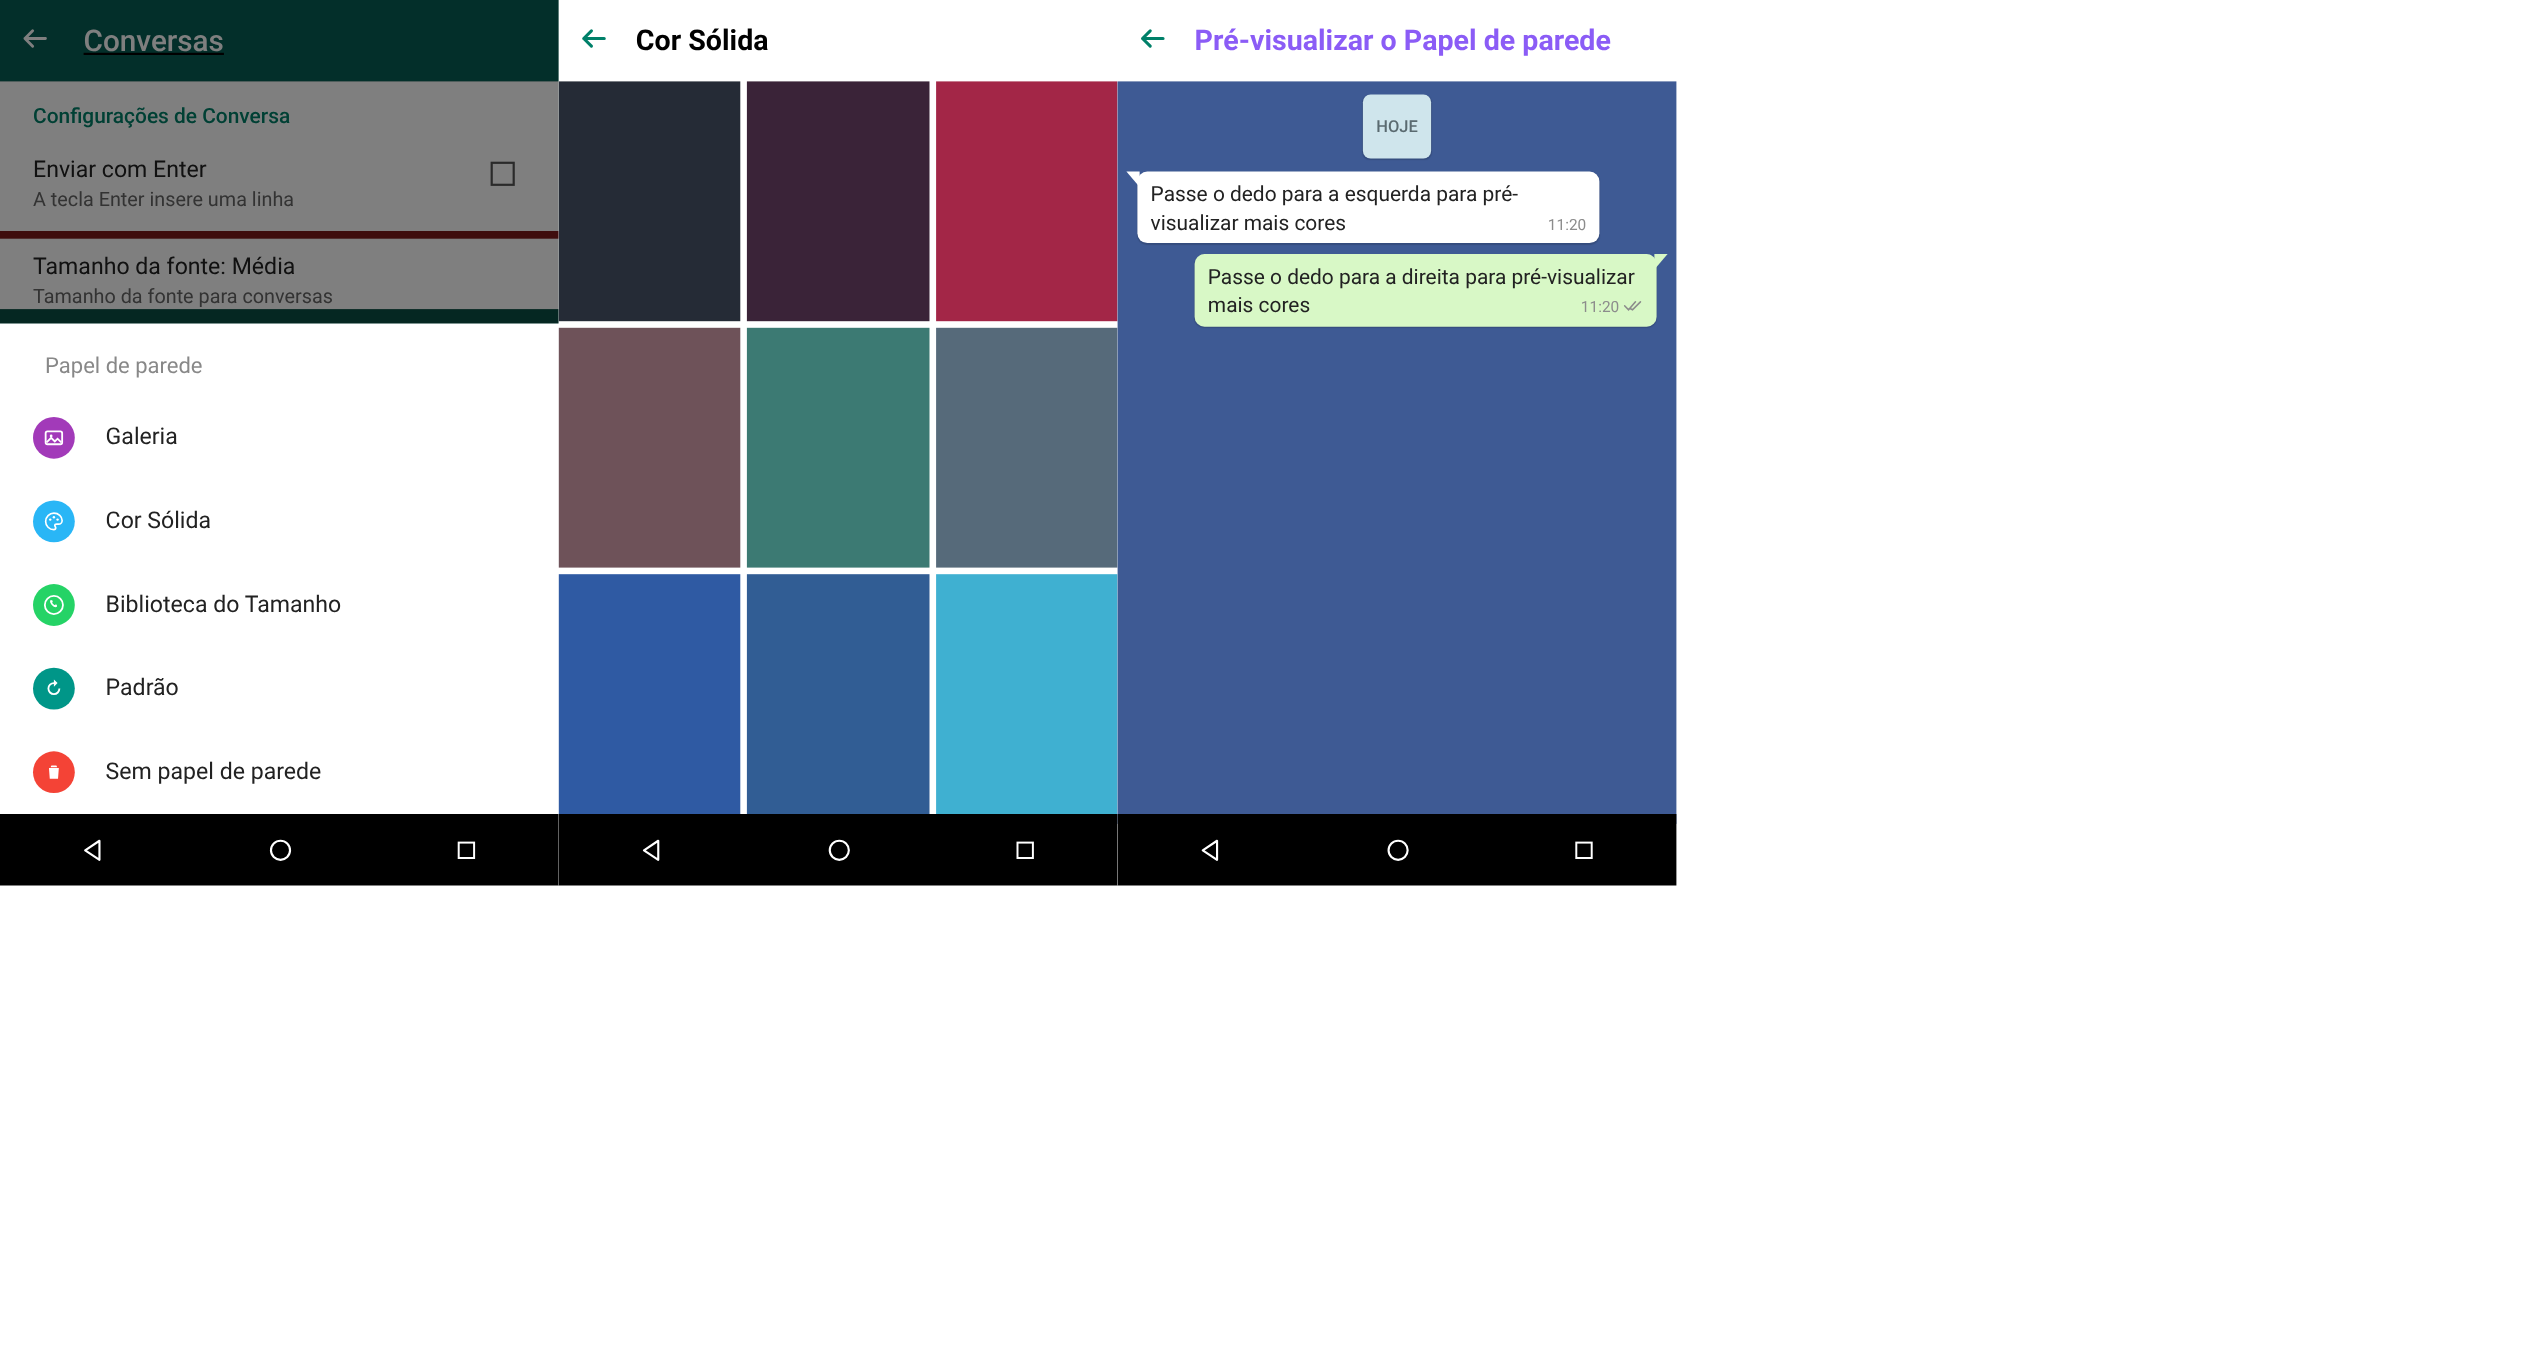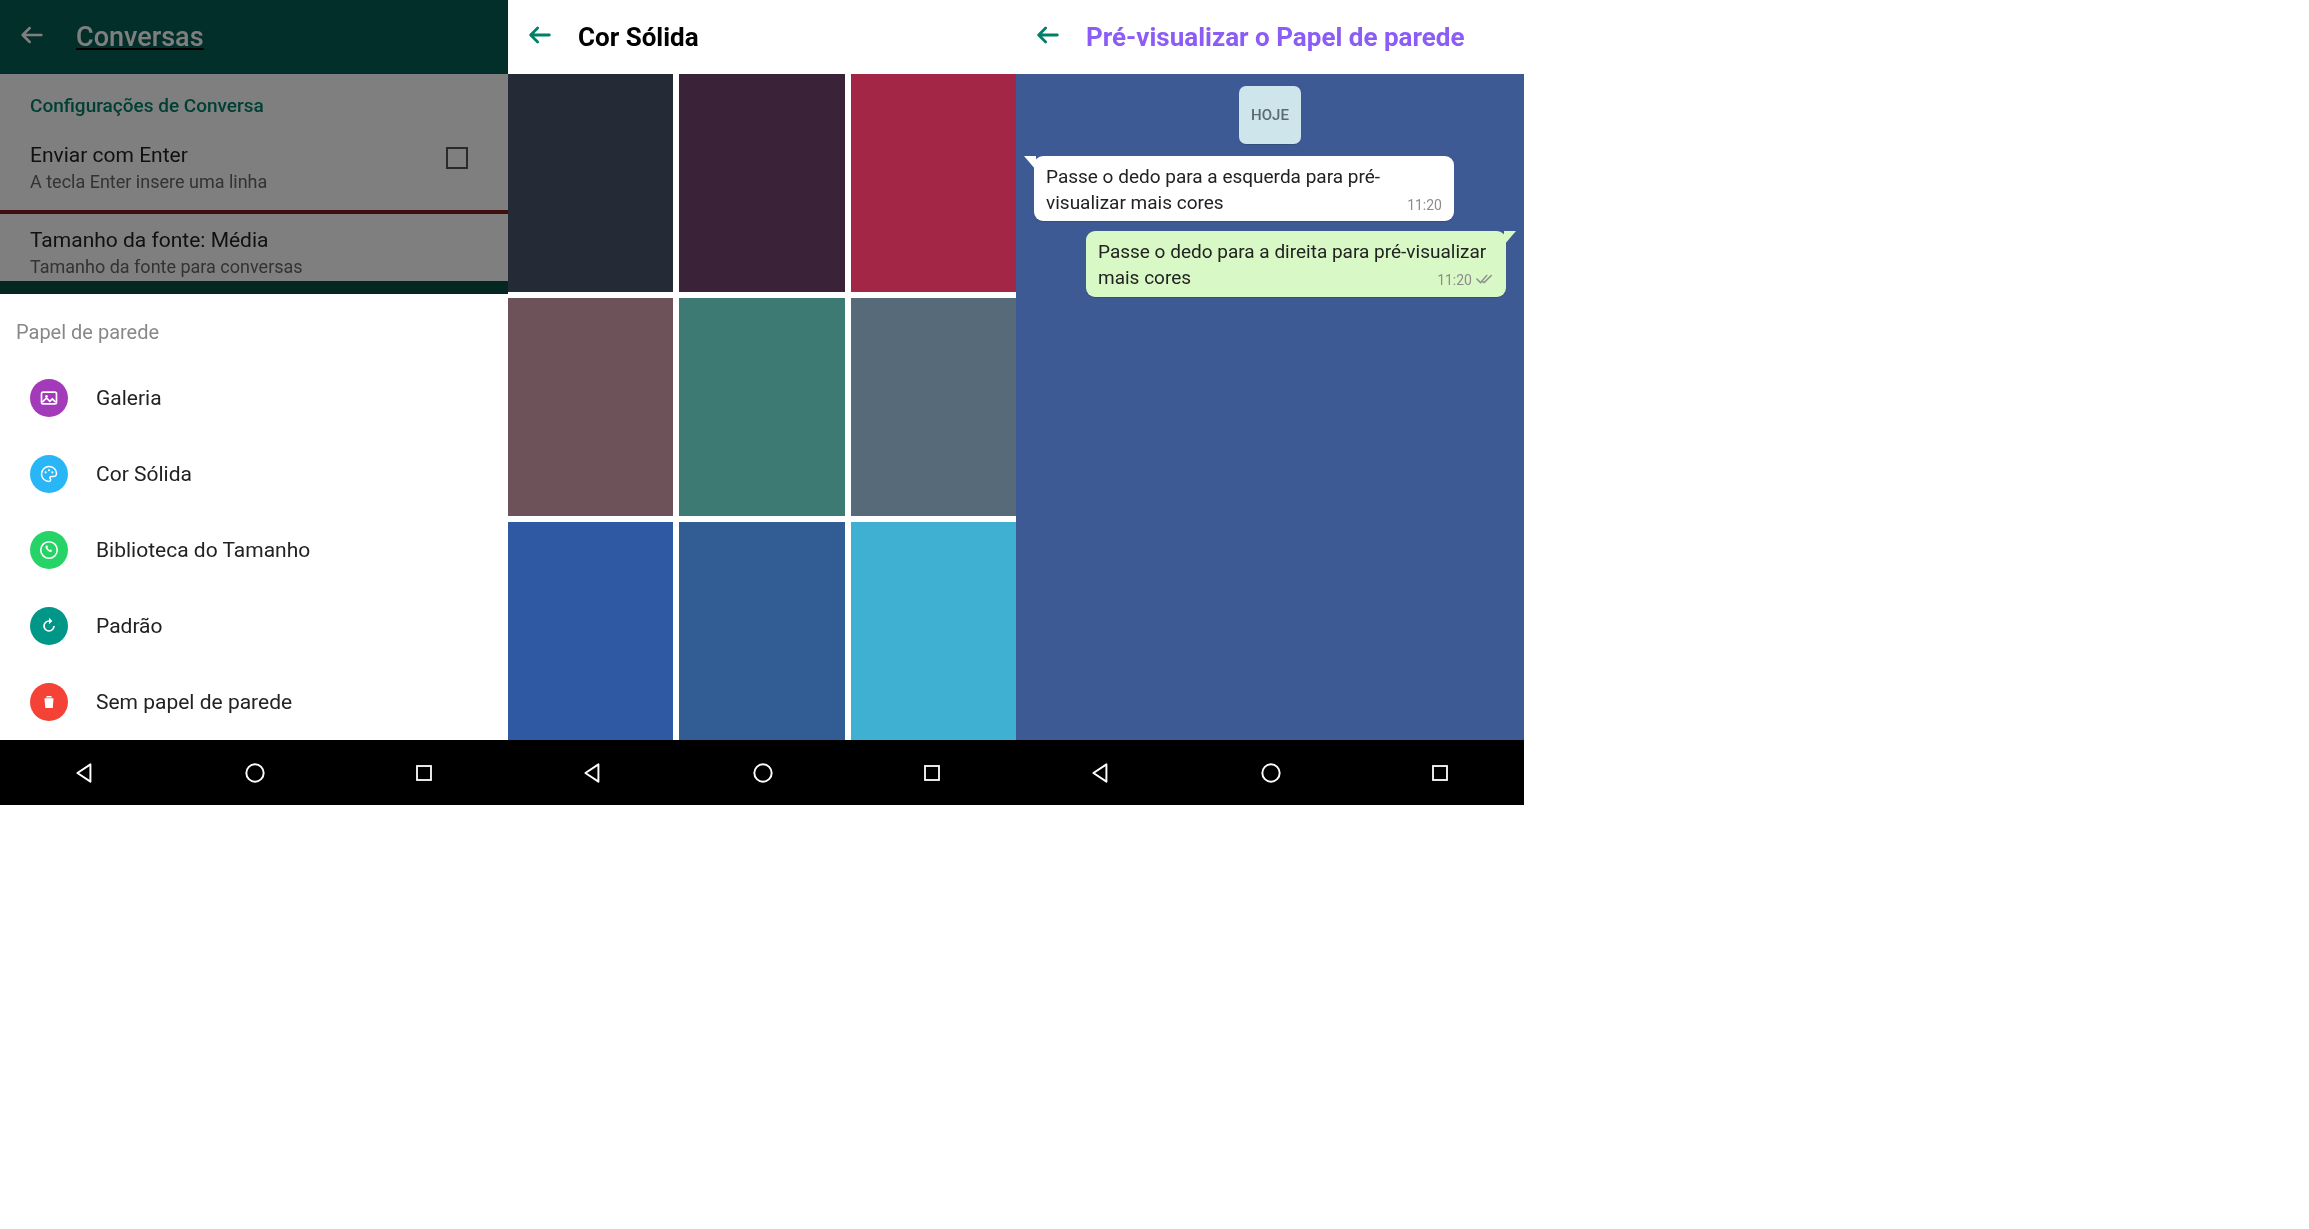--- a/index.html
+++ b/index.html
@@ -64,21 +64,21 @@
     height: 207px;
   }
   .p1-section-label {
     color: #008069;
     font-size: 19px;
     font-weight: 500;
     padding: 20px 30px 12px;
   }
   .p1-setting {
     padding: 14px 30px 18px;
-    border-bottom: 4px solid #7f1d1d;
+    border-bottom: 7px solid #7f1d1d;
     position: relative;
   }
   .p1-setting-title {
     font-size: 21px;
     color: #222;
     margin-bottom: 4px;
   }
   .p1-setting-sub {
     font-size: 18px;
     color: #666;
@@ -93,21 +93,21 @@
   }
   .p1-bottom {
     flex: 1;
     background: #fff;
     padding-top: 10px;
     padding-bottom: 65px;
   }
   .p1-wallpaper-title {
     color: #888;
     font-size: 20px;
-    padding: 16px 16px 16px;
+    padding: 16px 41px 16px;
   }
   .p1-menu-item {
     display: flex;
     align-items: center;
     padding: 19px 30px;
   }
   .p1-menu-icon {
     width: 38px;
     height: 38px;
     border-radius: 50%;

